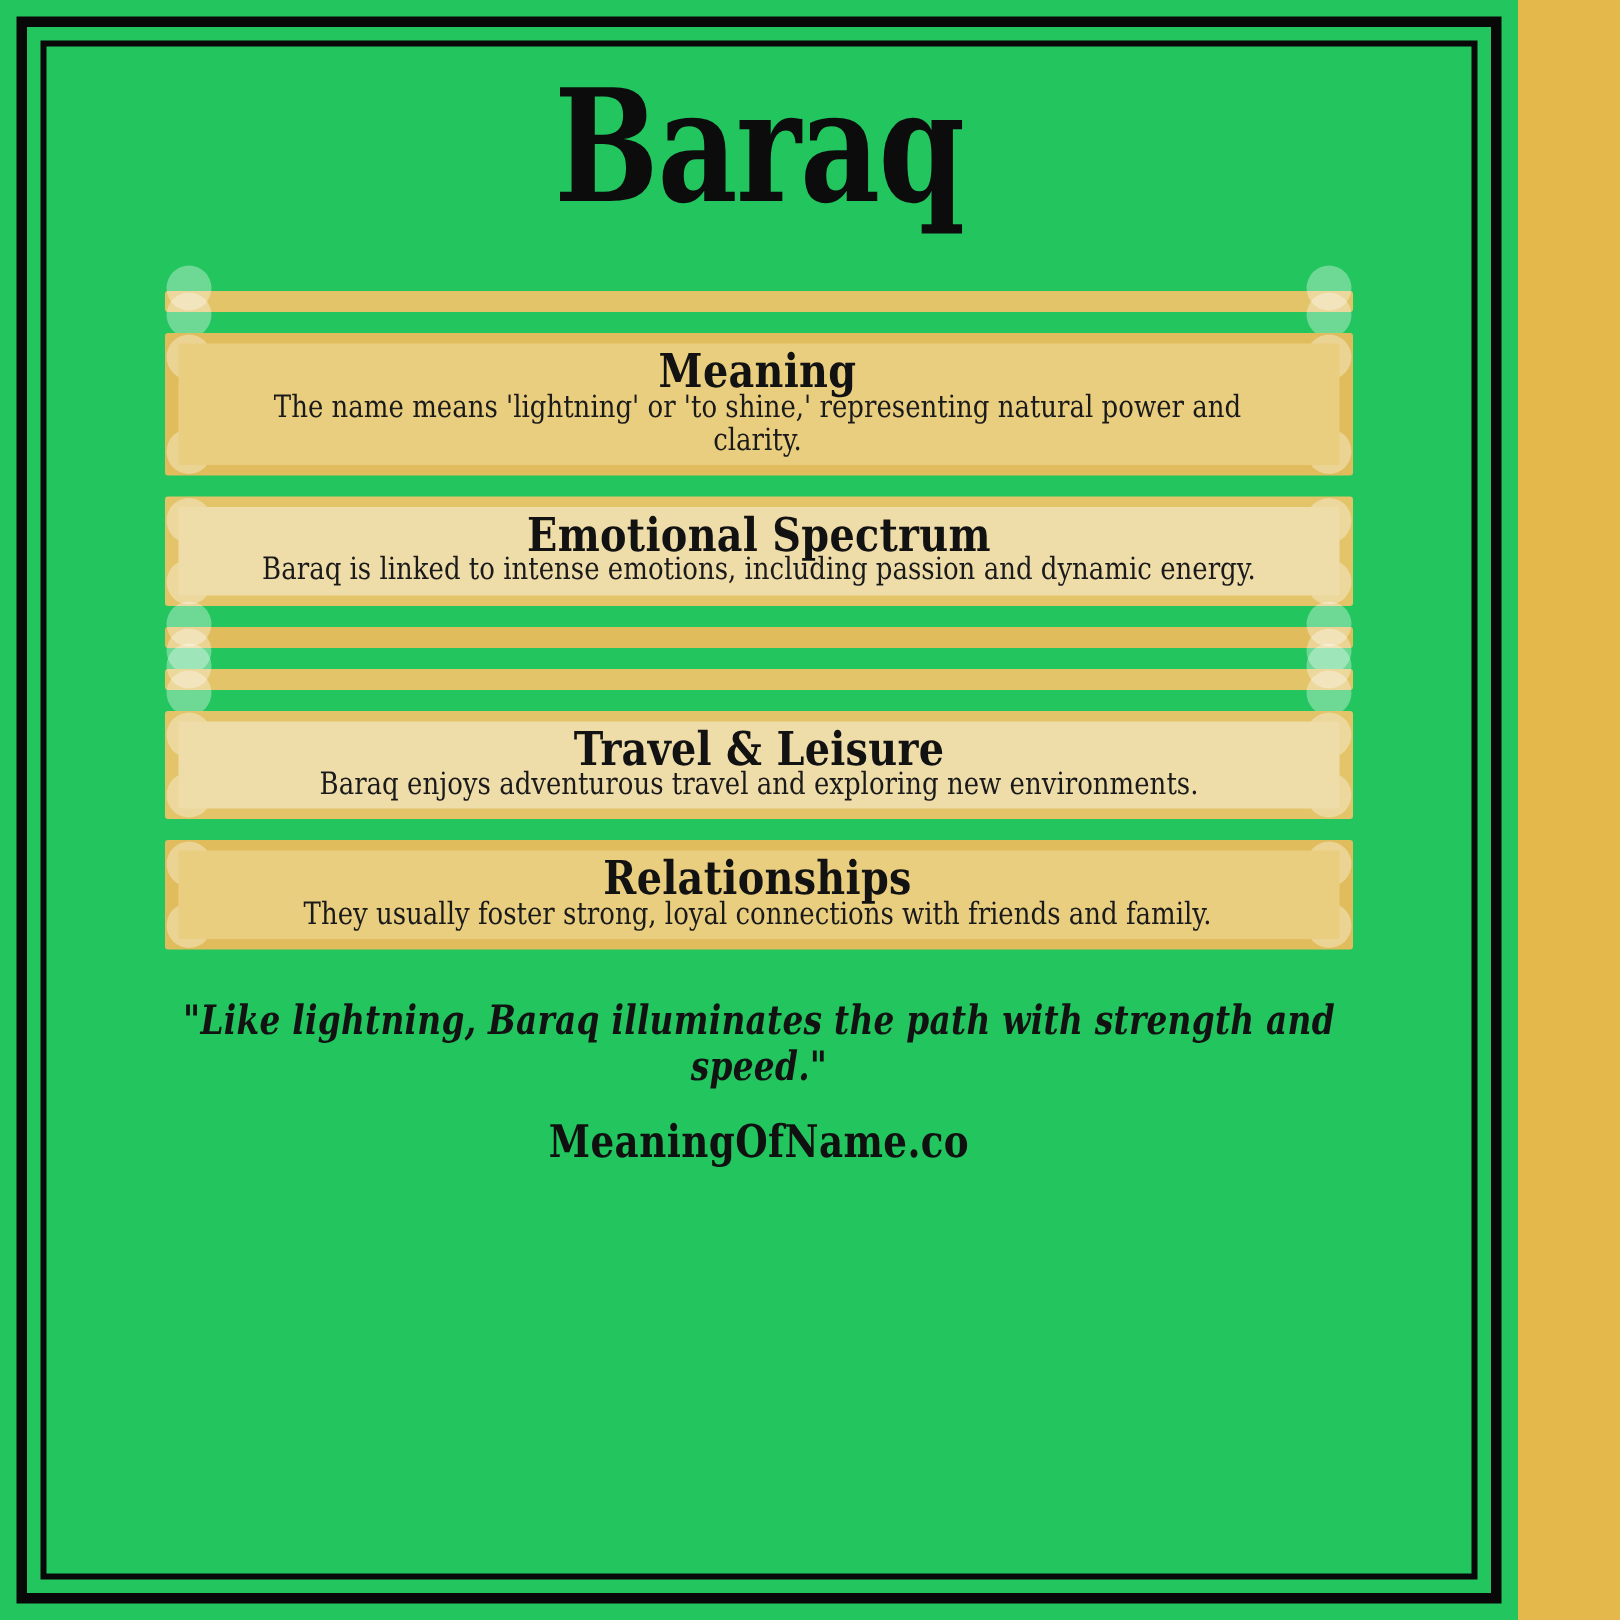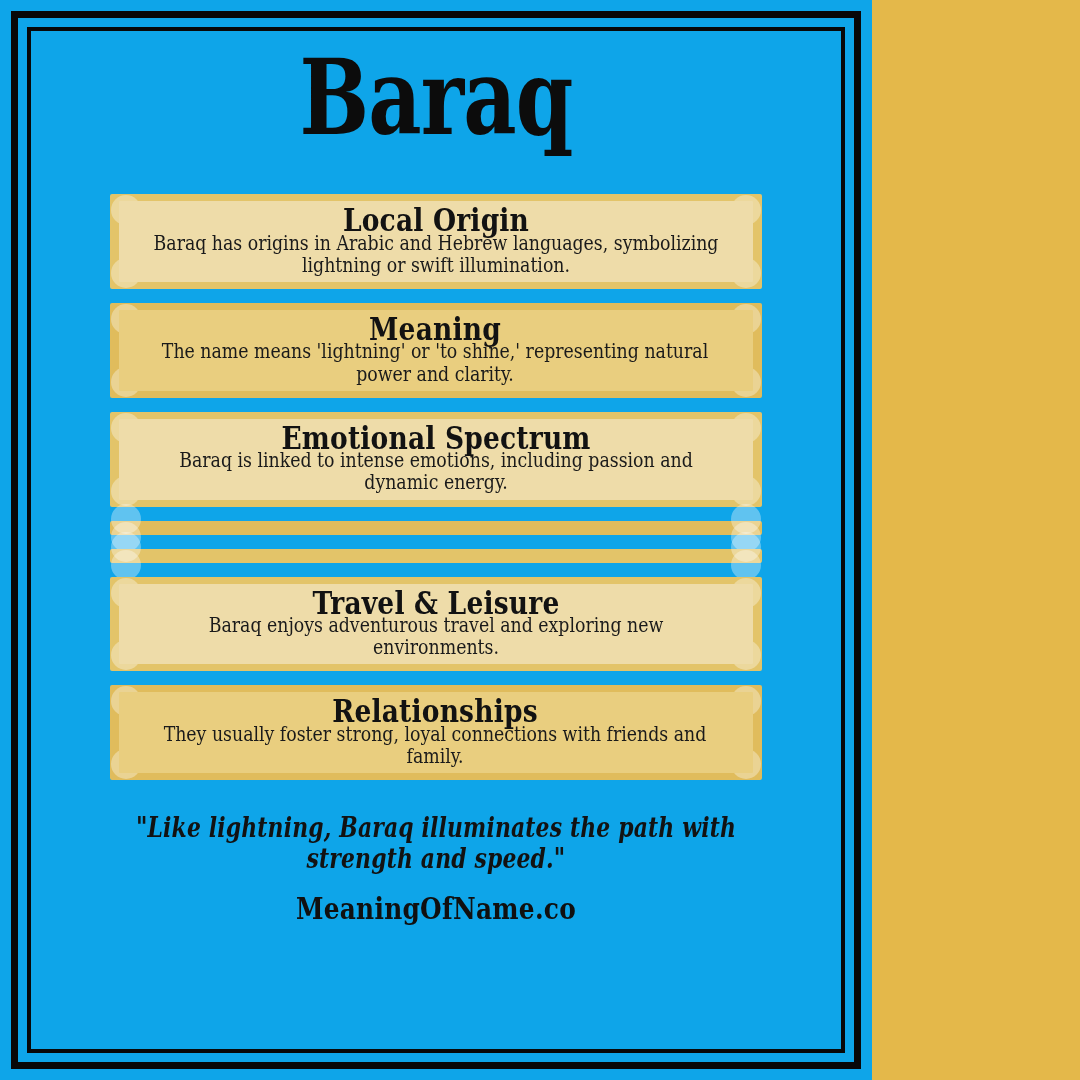--- a/index.html
+++ b/index.html
@@ -4,23 +4,23 @@
 <style>
   html,body{margin:0;padding:0;}
   body{
     width:1080px;height:1080px;
     background:#e4b84a;
     font-family:"DejaVu Serif","Liberation Serif",serif;
     overflow:hidden;
   }
   #poster{
     position:relative;
-    width:872px;height:1080px;
-    box-sizing:border-box;
-    background:#0ea5e9;
+    width:1012px;height:1080px;
+    box-sizing:border-box;
+    background:#22c55e;
   }
   
   .frame-outer{
     position:absolute;
     left:11px;top:11px;right:11px;bottom:11px;
     border:7px solid #080808;
     box-sizing:border-box;
     pointer-events:none;
   }
   .frame-inner{
@@ -135,24 +135,20 @@
   <div class="content">
 
     <div class="title">Baraq</div>
 
     <div class="cards">
         <div class="card light">
           <span class="dot tl"></span>
           <span class="dot tr"></span>
           <span class="dot bl"></span>
           <span class="dot br"></span>
-          <div class="panel">
-            <h2>Local Origin</h2>
-            <p>Baraq has origins in Arabic and Hebrew languages, symbolizing lightning or swift illumination.</p>
-          </div>
         </div>
         <div class="card dark">
           <span class="dot tl"></span>
           <span class="dot tr"></span>
           <span class="dot bl"></span>
           <span class="dot br"></span>
           <div class="panel">
             <h2>Meaning</h2>
             <p>The name means 'lightning' or 'to shine,' representing natural power and clarity.</p>
           </div>

